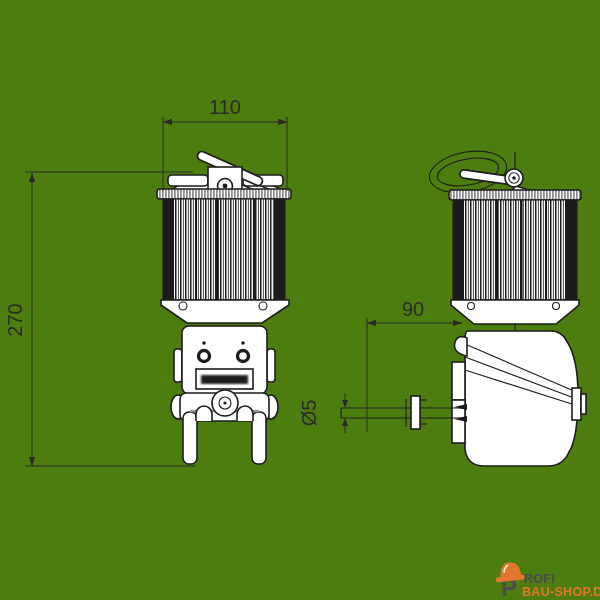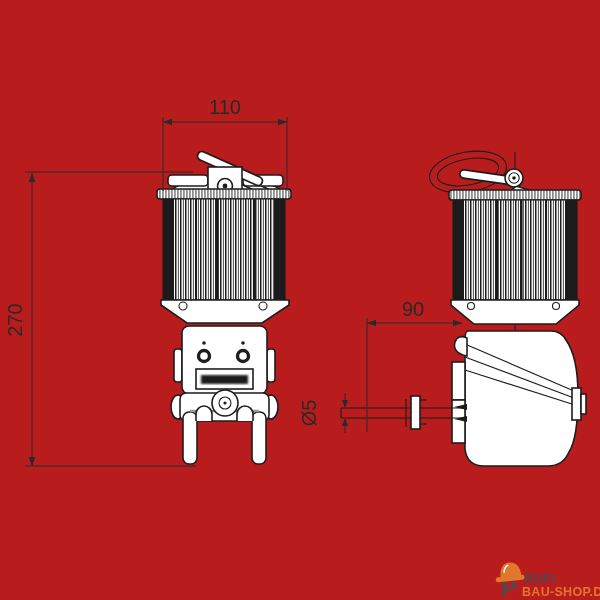--- a/index.html
+++ b/index.html
@@ -1,16 +1,16 @@
 <!DOCTYPE html>
 <html><head>
 <meta charset="utf-8">
 <style>
   html,body{margin:0;padding:0;background:#ffffff;}
-  .stage{position:relative;width:600px;height:600px;background:#b91c1c;overflow:hidden;
+  .stage{position:relative;width:600px;height:600px;background:#4d7c0f;overflow:hidden;
          font-family:"Liberation Sans", sans-serif;}
   svg{display:block;}
   .obj{stroke:#1d1d1d;stroke-width:1.6;fill:#ffffff;}
   .objthin{stroke:#1d1d1d;stroke-width:1.1;fill:none;}
   .solid{fill:#1b1b1b;stroke:none;}
   .dimline{stroke:#2a2a2a;stroke-width:1;fill:none;}
   .dimarrow{fill:#2a2a2a;stroke:none;}
   .dimtext{font-family:"Liberation Sans", sans-serif;font-size:20px;fill:#2a2a2a;}
   .grayline{stroke:#9a9a9a;stroke-width:2.6;fill:none;}
   .logo-word{font-family:"Liberation Sans", sans-serif;font-weight:bold;font-size:12.5px;letter-spacing:.3px;}

